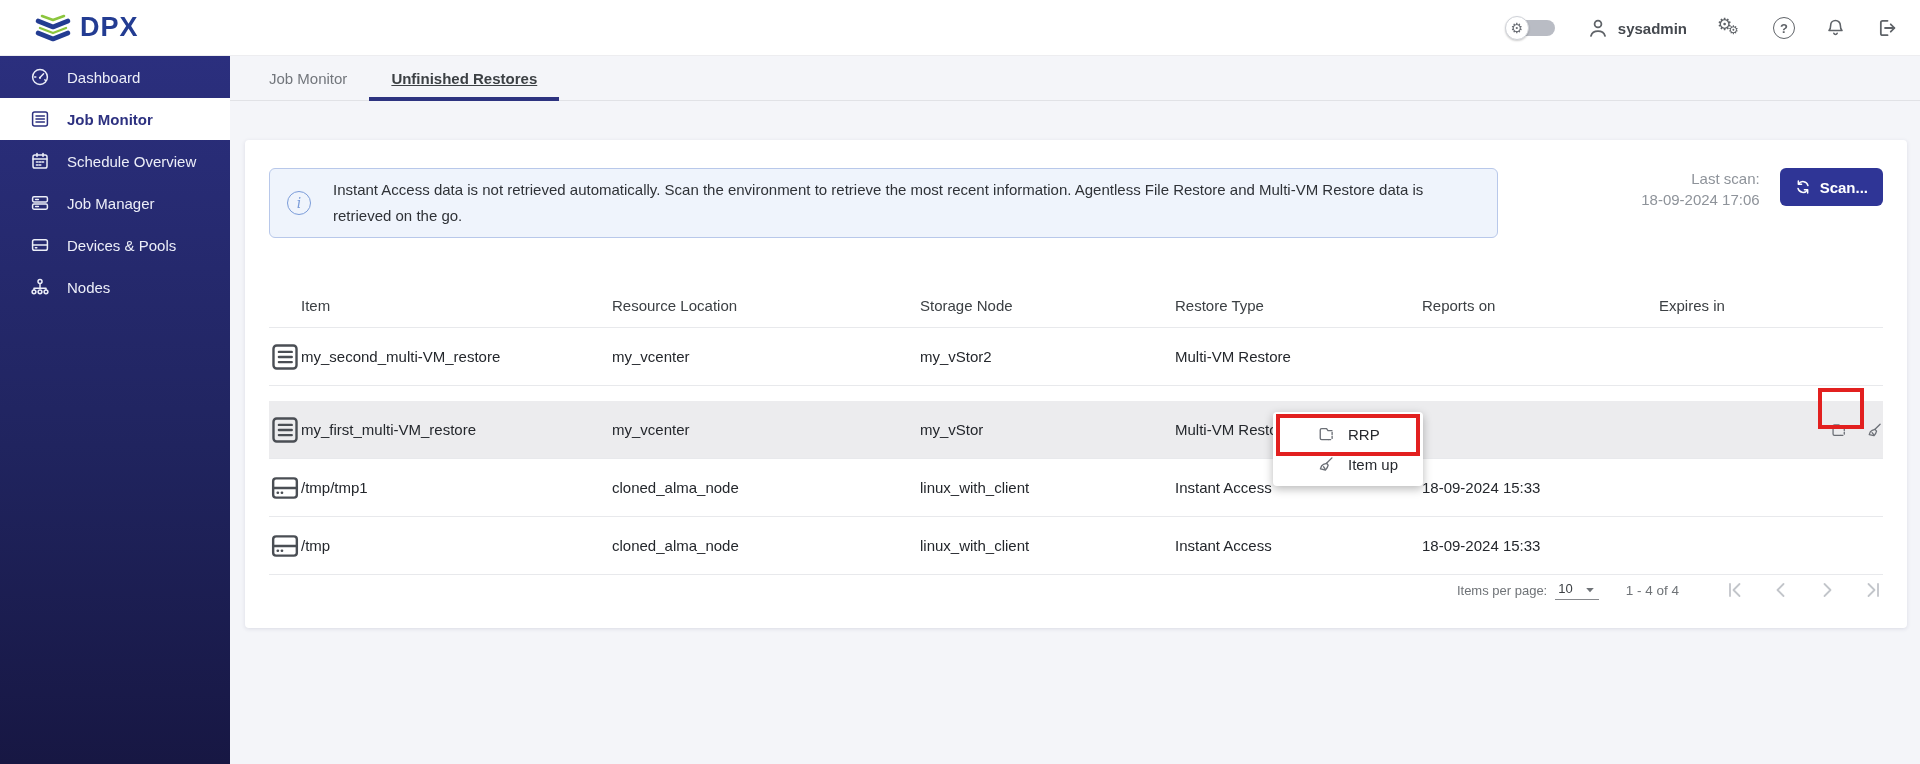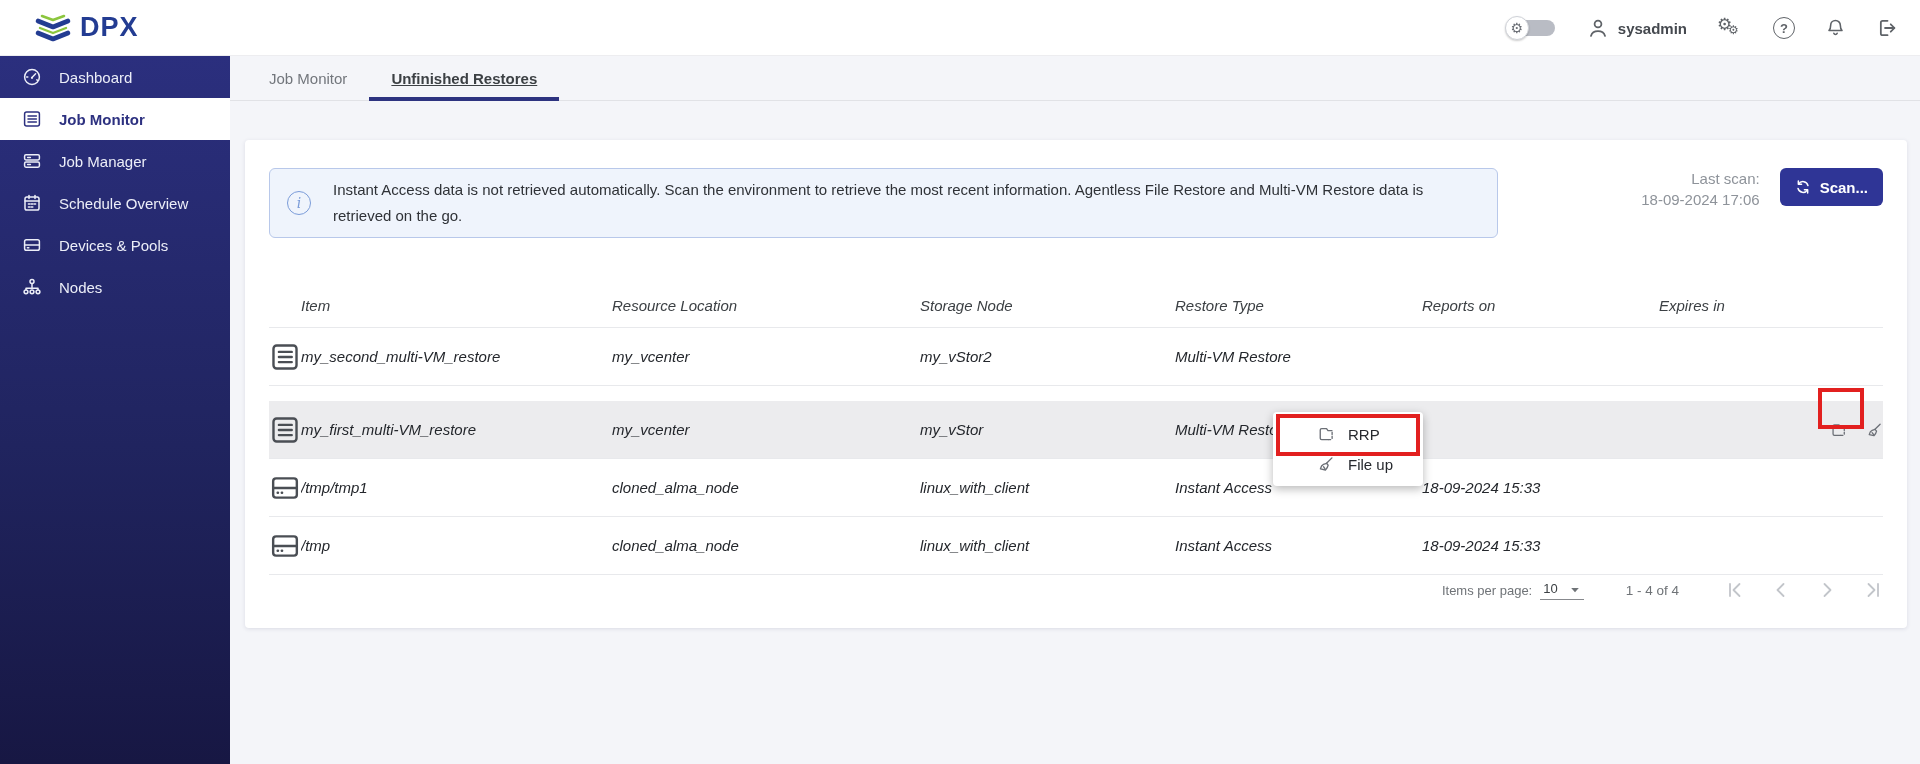--- a/index.html
+++ b/index.html
@@ -23,21 +23,21 @@
   .username { font-size:15px; font-weight:bold; color:#45494f; }
   .gears-icon { position:relative; width:26px; height:24px; font-size:17px; color:#5f6368; }
   .gears-icon .g1 { position:absolute; left:0; top:-2px; }
   .gears-icon .g2 { position:absolute; left:11px; top:7px; font-size:12px; }
   .circle-q { width:22px; height:22px; border-radius:50%; border:1.6px solid #5f6368;
     display:flex; align-items:center; justify-content:center; font-size:13px; font-weight:bold; color:#5f6368; }
 
   
   .sidebar { position:absolute; left:0; top:56px; width:230px; height:708px;
     background:linear-gradient(180deg,#2b2f7e 0%,#20245f 55%,#171743 100%); z-index:20; }
-  .nav-item { height:42px; display:flex; align-items:center; gap:17px; padding-left:22px;
+  .nav-item { height:42px; display:flex; align-items:center; gap:17px; padding-left:30px;
     color:#eceef8; cursor:pointer; font-size:15px; }
   .nav-item .nav-ic { width:20px; height:20px; color:#eceef8; }
   .nav-item.active { background:#fff; color:#2d3180; font-weight:bold; }
   .nav-item.active .nav-ic { color:#2d3180; }
 
   
   .main { position:absolute; left:230px; top:56px; width:1690px; height:708px; background:#f4f5f9; }
   .tabbar { height:45px; border-bottom:1px solid #e1e2e6; display:flex; padding-left:17px; }
   .tab { padding:0 22px; display:flex; align-items:center; font-size:15px; color:#72767c;
     cursor:pointer; position:relative; }
@@ -59,33 +59,33 @@
   .scan-btn { height:38px; min-width:97px; background:#2f3596; color:#fff; border:none; border-radius:6px;
     font-family:"Liberation Sans", sans-serif; font-size:15px; font-weight:bold; cursor:pointer;
     display:flex; align-items:center; justify-content:center; gap:9px; padding:0 15px;text-align:center; }
 
   
   .tbl { margin-top:46px; }
   .tr { display:grid; grid-template-columns:32px 311px 308px 255px 247px 237px 171px 1fr;
     align-items:center; height:58px; border-bottom:1px solid #e8e9ec; font-size:15px; color:#24272c; }
   .tr.head { height:44px; border-bottom:1px solid #e8e9ec; color:#3c4044; }
   .tr.highlight { background:#ececee;margin-top:15px; }
-  .cell { overflow:hidden; white-space:nowrap; padding-right:0;font-style:italic; }
+  .cell { overflow:hidden; white-space:nowrap; padding-right:0; }
   .row-ic { width:20px; height:20px; color:#4a4e54; }
   .actions { display:flex; gap:19px; align-items:center; }
   .action-btn { width:22px; height:22px; color:#6b6f76; cursor:pointer; background:none; border:none; padding:0; }
 
   
   .pag { position:absolute; left:24px; right:24px; bottom:0; height:76px;
     display:flex; align-items:center; justify-content:flex-end; color:#6f7377; }
   .ipp-label { font-size:13px; }
   .ipp-value { font-size:13px; margin-left:8px; padding:0 26px 3px 3px; border-bottom:1px solid #87898d;
     position:relative; cursor:pointer; color:#3c4044; }
   .ipp-value svg { position:absolute; right:2px; top:2px; }
-  .range { font-size:13.5px; margin-left:42px; }
+  .range { font-size:13.5px; margin-left:27px; }
   .pagnav { display:flex; gap:26px; margin-left:46px; }
   .pagnav .pbtn { width:20px; height:20px; color:#c2c5ca; cursor:default; background:none; border:none; padding:0; }
 
   
   .ctx-menu { position:absolute; left:1273px; top:412px; width:150px; background:#fff; border-radius:4px;
     box-shadow:0 3px 10px rgba(0,0,0,.28); padding:7px 0; z-index:40; }
   .ctx-item { height:30px; display:flex; align-items:center; gap:13px; padding-left:8px;
     font-size:15px; color:#26292e; cursor:pointer;margin-left:36px; }
   .ctx-item .ctx-ic { width:18px; height:18px; color:#6b6f76; }
 
@@ -164,43 +164,43 @@
           <line x1="6" y1="7" x2="14.4" y2="7"></line>
           <line x1="6" y1="10" x2="14.4" y2="10"></line>
           <line x1="6" y1="13" x2="14.4" y2="13"></line>
         </svg>
       </span>
       <span>Job Monitor</span>
     </div>
     <div class="nav-item">
       <span class="nav-ic">
         <svg viewBox="0 0 20 20" width="100%" height="100%" fill="none" stroke="currentColor" stroke-width="1.5" stroke-linecap="round" stroke-linejoin="round">
-          <rect x="2.6" y="3.8" width="14.8" height="5.2" rx="1.4"></rect>
-          <rect x="2.6" y="11" width="14.8" height="5.2" rx="1.4"></rect>
-          <line x1="5.6" y1="6.4" x2="8.4" y2="6.4"></line>
-          <line x1="5.6" y1="13.6" x2="8.4" y2="13.6"></line>
-        </svg>
-      </span>
-      <span>Job Manager</span>
-    </div>
-    <div class="nav-item">
-      <span class="nav-ic">
-        <svg viewBox="0 0 20 20" width="100%" height="100%" fill="none" stroke="currentColor" stroke-width="1.5" stroke-linecap="round" stroke-linejoin="round">
           <rect x="3" y="4" width="14" height="13" rx="1.8"></rect>
           <line x1="3" y1="8" x2="17" y2="8"></line>
           <line x1="7" y1="2.4" x2="7" y2="5.6"></line>
           <line x1="13" y1="2.4" x2="13" y2="5.6"></line>
           <line x1="6.4" y1="11" x2="8" y2="11"></line>
           <line x1="9.2" y1="11" x2="10.8" y2="11"></line>
           <line x1="12" y1="11" x2="13.6" y2="11"></line>
           <line x1="6.4" y1="14" x2="8" y2="14"></line>
           <line x1="9.2" y1="14" x2="10.8" y2="14"></line>
         </svg>
       </span>
       <span>Schedule Overview</span>
+    </div>
+    <div class="nav-item">
+      <span class="nav-ic">
+        <svg viewBox="0 0 20 20" width="100%" height="100%" fill="none" stroke="currentColor" stroke-width="1.5" stroke-linecap="round" stroke-linejoin="round">
+          <rect x="2.6" y="3.8" width="14.8" height="5.2" rx="1.4"></rect>
+          <rect x="2.6" y="11" width="14.8" height="5.2" rx="1.4"></rect>
+          <line x1="5.6" y1="6.4" x2="8.4" y2="6.4"></line>
+          <line x1="5.6" y1="13.6" x2="8.4" y2="13.6"></line>
+        </svg>
+      </span>
+      <span>Job Manager</span>
     </div>
     <div class="nav-item">
       <span class="nav-ic">
         <svg viewBox="0 0 20 20" width="100%" height="100%" fill="none" stroke="currentColor" stroke-width="1.5" stroke-linecap="round" stroke-linejoin="round">
           <rect x="2.6" y="4.8" width="14.8" height="10.4" rx="1.8"></rect>
           <line x1="2.6" y1="10" x2="17.4" y2="10"></line>
           <line x1="5.4" y1="12.8" x2="6.8" y2="12.8"></line>
         </svg>
       </span>
       <span>Devices &amp; Pools</span>
@@ -381,18 +381,18 @@
       <span>RRP</span>
     </div>
     <div class="ctx-item">
       <span class="ctx-ic">
         <svg viewBox="0 0 20 20" width="100%" height="100%" fill="none" stroke="currentColor" stroke-width="1.5" stroke-linecap="round" stroke-linejoin="round">
           <line x1="16.6" y1="3.2" x2="10.6" y2="9.2"></line>
           <path d="M10.6 9.2 l-3.4 1.2 q-2.6 1.1 -3.4 5 l5.6 1.3 q2.4-2.4 3-5.4 z"></path>
           <line x1="7.2" y1="13" x2="8.8" y2="15.2"></line>
         </svg>
       </span>
-      <span>File up</span>
+      <span>Item up</span>
     </div>
   </div>
 
 <div class="red-box folder"></div>
 <div class="red-box rrp"></div>
 
 </body></html>

